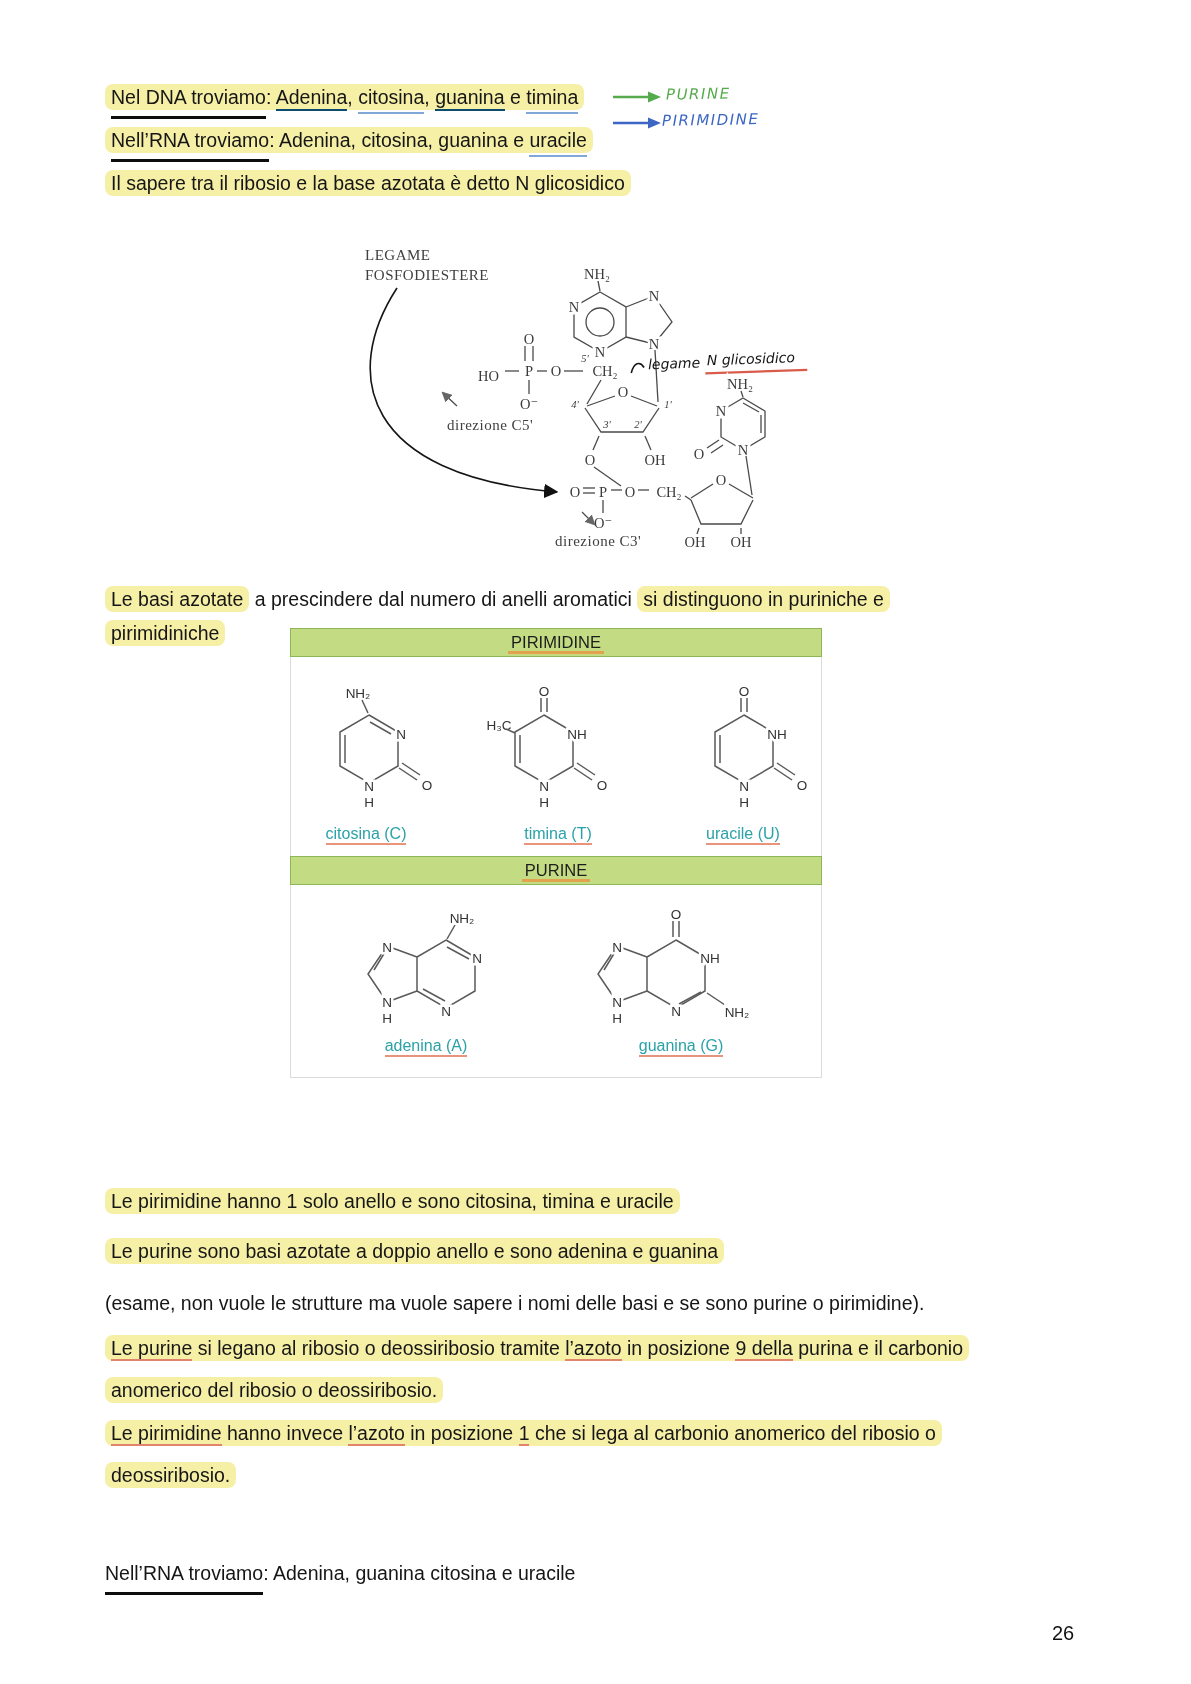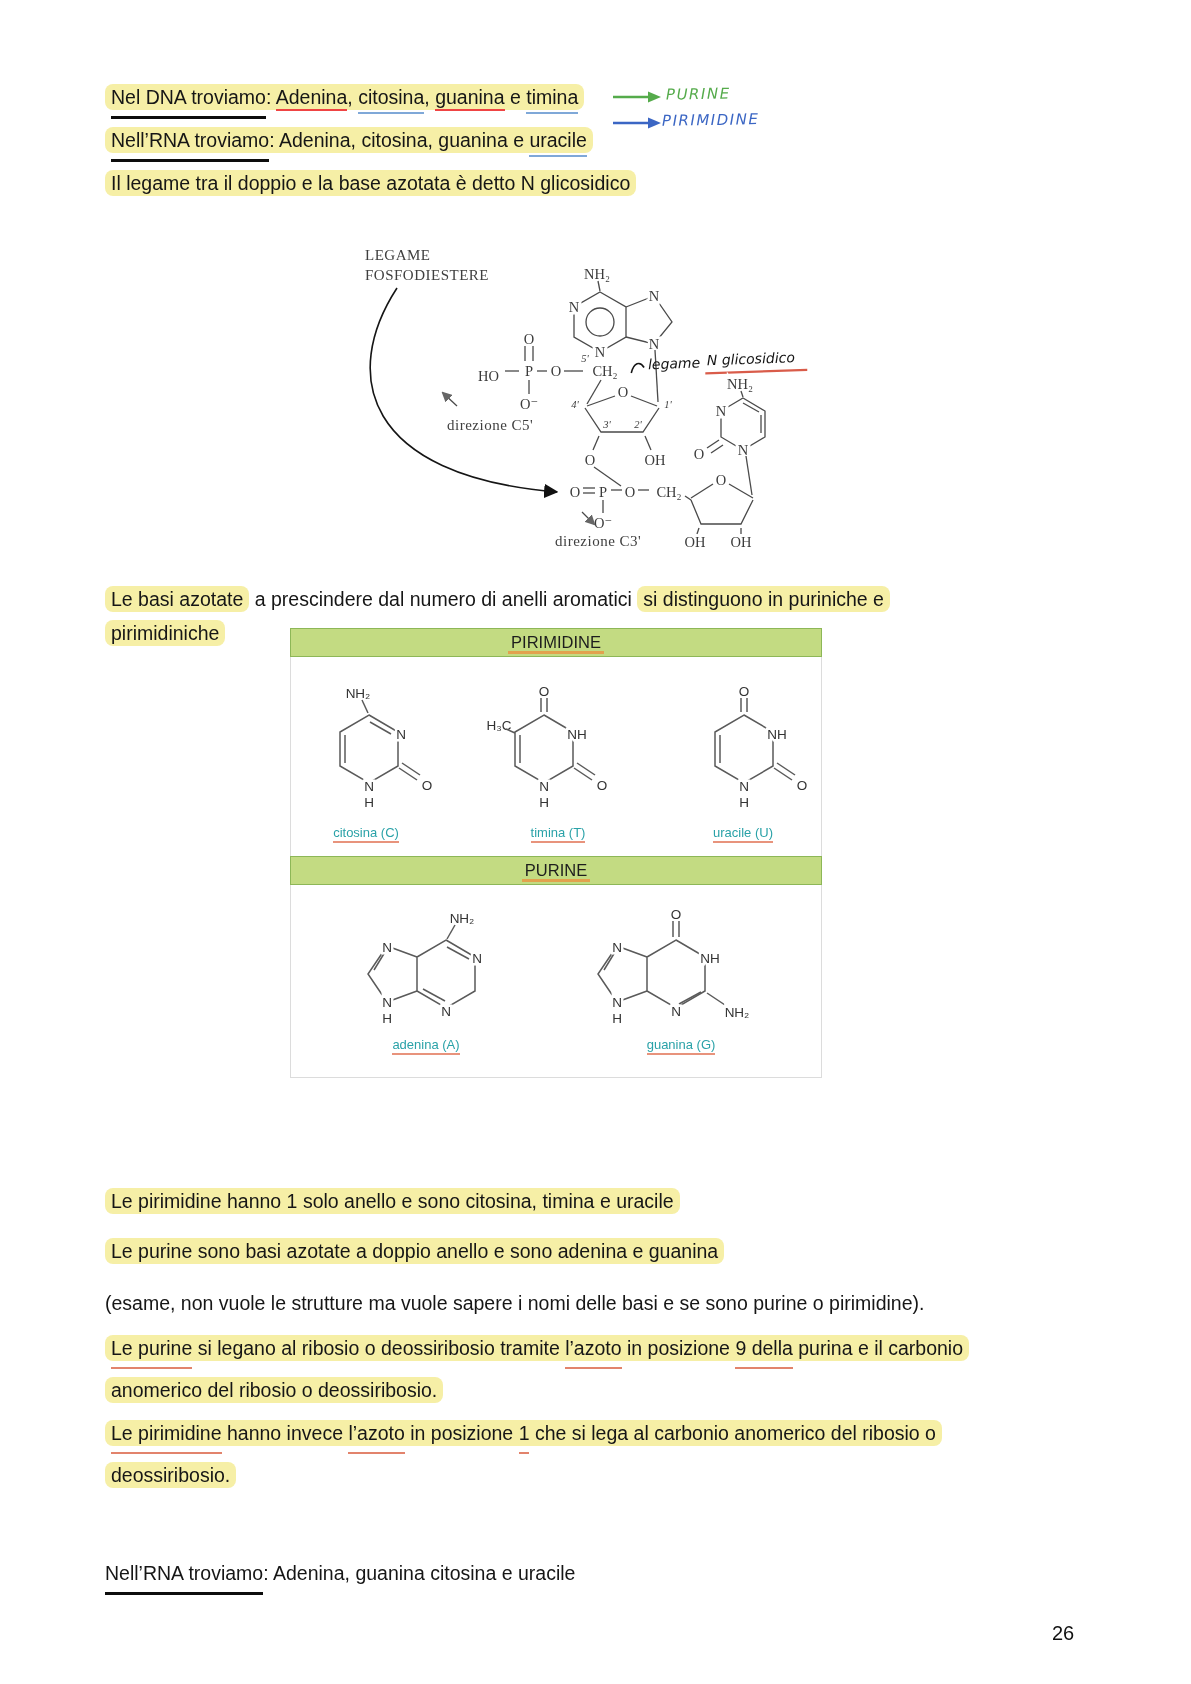--- a/index.html
+++ b/index.html
@@ -2,32 +2,32 @@
 <html><head>
 <meta charset="utf-8">
 <style>
   *{margin:0;padding:0;box-sizing:border-box}
   html,body{background:#fff}
   body{font-family:"Liberation Sans","DejaVu Sans",sans-serif;color:#161616}
   .page{position:relative;width:1191px;height:1684px;background:#fff;overflow:hidden}
   .line{position:absolute;font-size:19.5px;line-height:27px;white-space:nowrap}
   .hl{background:#f6efa6;border-radius:8px;padding:2px 6px;box-decoration-break:clone;-webkit-box-decoration-break:clone}
   .ul-k{border-bottom:3px solid #0d0d0d;padding-bottom:8px}
-  .ul-g{border-bottom:2px solid #ef4444;padding-bottom:1px}
+  .ul-g{border-bottom:2px solid #0c4a6e;padding-bottom:1px}
   .ul-b{border-bottom:2px solid #7fa8d8;padding-bottom:4px}
-  .ul-r{border-bottom:2.5px solid #e2836c;padding-bottom:8px}
+  .ul-r{border-bottom:2.5px solid #e2836c;padding-bottom:0}
   .hand{position:absolute;font-style:italic;letter-spacing:1.5px;font-size:15px;font-family:"DejaVu Sans",sans-serif;transform:rotate(-1deg);white-space:nowrap}
   .hand.green{color:#55ab4b}
   .hand.blue{color:#3b66c4}
   .arrow-svg{position:absolute}
   .fig{position:absolute;left:290px;top:628px;width:532px;height:450px;background:#fff;border:1px solid #dcdcdc}
   .figbar{position:absolute;left:-1px;width:532px;height:29px;background:#c3db82;border:1px solid #8db757;text-align:center;font-size:16.5px;line-height:26px;color:#1d1d1d}
   .figbar span{border-bottom:3px solid #e2a24e;padding:0 3px}
   .struct{position:absolute}
-  .baselabel{position:absolute;font-size:13px;color:#2aa2a8;text-align:center}
+  .baselabel{position:absolute;font-size:16px;color:#2aa2a8;text-align:center}
   .baselabel span{border-bottom:2.5px solid #e8937c;padding-bottom:1px}
   svg text{font-family:"Liberation Sans","DejaVu Sans",sans-serif}
   .ser{font-family:"Liberation Serif","DejaVu Serif",serif;fill:#3f3f3f;font-size:15px;letter-spacing:.5px}
   .sa{font-family:"Liberation Serif","DejaVu Serif",serif;fill:#3b3b3b;font-size:14.5px;text-anchor:middle;dominant-baseline:central;paint-order:stroke;stroke:#fff;stroke-width:5px}
   .pr{font-family:"Liberation Serif","DejaVu Serif",serif;fill:#3b3b3b;font-size:10.5px;font-style:italic;text-anchor:middle;dominant-baseline:central;paint-order:stroke;stroke:#fff;stroke-width:4px}
   .atom{fill:#333;font-size:13.5px;text-anchor:middle;dominant-baseline:central;paint-order:stroke;stroke:#fff;stroke-width:5px}
   .bond{stroke:#5a5a5a;stroke-width:1.5;fill:none}
   .bondser{stroke:#4a4a4a;stroke-width:1.3;fill:none}
   .ink{stroke:#151515;stroke-width:1.6;fill:none}
   .script{font-style:italic;font-size:14px;fill:#151515;font-family:"DejaVu Sans",sans-serif}
@@ -52,21 +52,21 @@
     <line x1="1" y1="7" x2="36" y2="7" stroke="#3b66c4" stroke-width="2.6"></line>
     <polygon points="36,1.5 49,7 36,12.5" fill="#3b66c4"></polygon>
   </svg>
   <div class="hand blue" style="left:662px;top:111px">PIRIMIDINE</div>
 
   <div class="line" style="left:105px;top:127px">
     <span class="hl"><span class="ul-k">Nell’RNA troviamo</span><span>: </span><span>Adenina, citosina, guanina e </span><span class="ul-b">uracile</span></span>
   </div>
 
   <div class="line" style="left:105px;top:170px">
-    <span class="hl">Il legame tra il doppio e la base azotata è detto N glicosidico</span>
+    <span class="hl">Il sapere tra il ribosio e la base azotata è detto N glicosidico</span>
   </div>
 
   <svg class="arrow-svg" style="left:335px;top:234px" width="500" height="350" viewBox="0 0 500 350">
     <defs>
       <marker id="mA" viewBox="0 0 10 10" refX="9" refY="5" markerWidth="9" markerHeight="9" orient="auto">
           <path d="M0,0 L10,5 L0,10 z" fill="#111"></path>
         </marker>
       <marker id="mG" viewBox="0 0 10 10" refX="8" refY="5" markerWidth="8" markerHeight="8" orient="auto">
           <path d="M0,0 L10,5 L0,10 z" fill="#666"></path>
         </marker>

